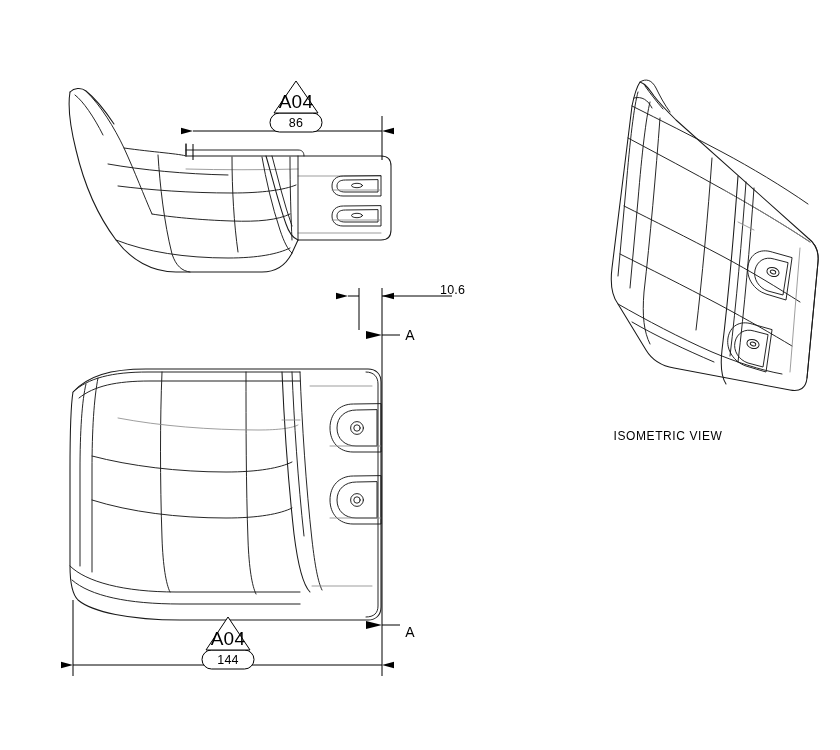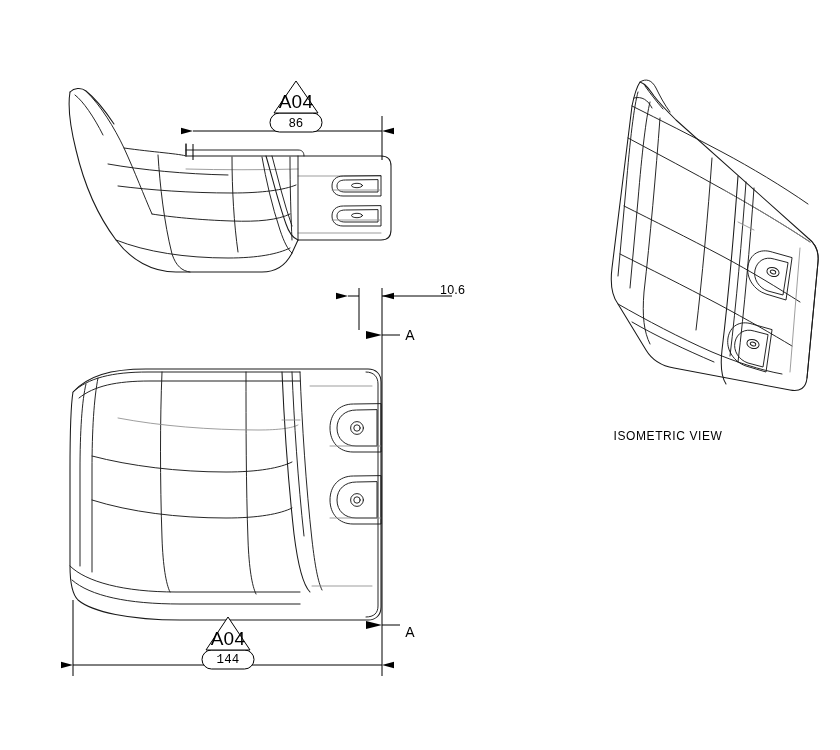--- a/index.html
+++ b/index.html
@@ -232,19 +232,19 @@
   <div class="txt dim-txt center" style="left:296px;top:123px;">86</div>
 
   <div class="txt lbl-txt center" style="left:296px;top:101px;">A04</div>
 
   <div class="txt dim-txt" style="left:412px;top:284px;margin-left:28px;">10.6</div>
 
   <div class="txt sec-txt center" style="left:410px;top:335px;">A</div>
 
   <div class="txt sec-txt center" style="left:410px;top:632px;">A</div>
 
-  <div class="txt dim-txt center" style="left:228px;top:660px;font-family:Liberation Mono, monospace;">144</div>
+  <div class="txt dim-txt center" style="left:228px;top:660px;">144</div>
 
   <div class="txt lbl-txt center" style="left:228px;top:638px;">A04</div>
 
   <div class="txt iso-txt center" style="left:668px;top:436px;">ISOMETRIC VIEW</div>
 
 </div>
 
 </body></html>

